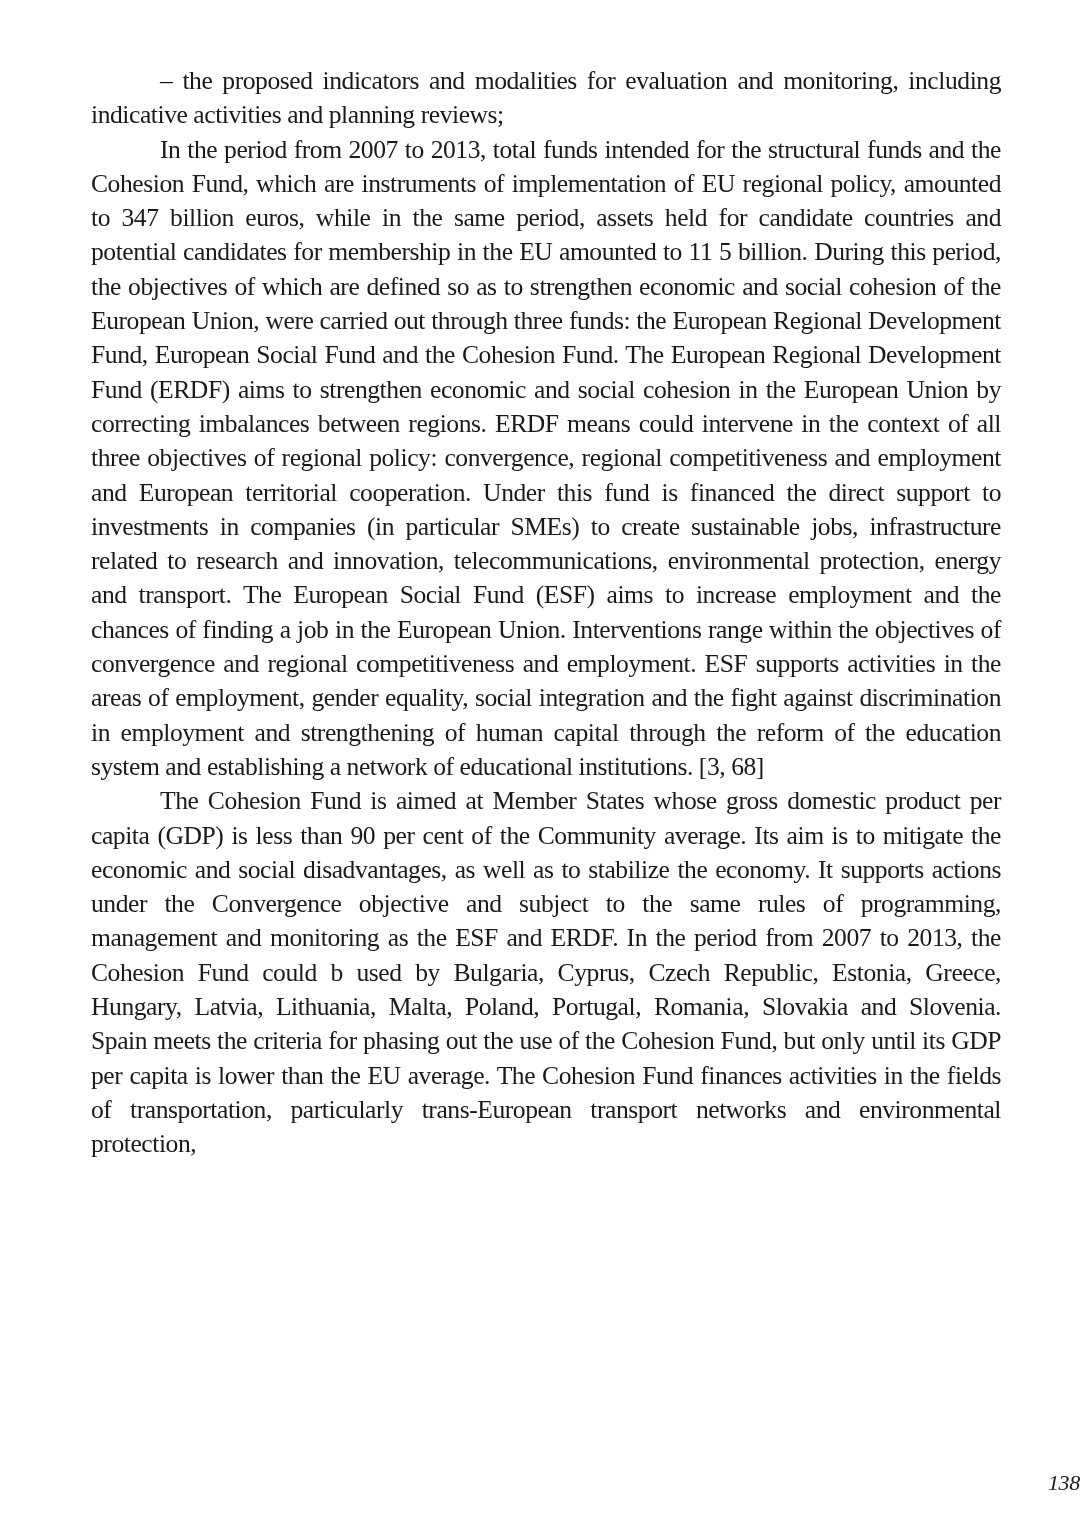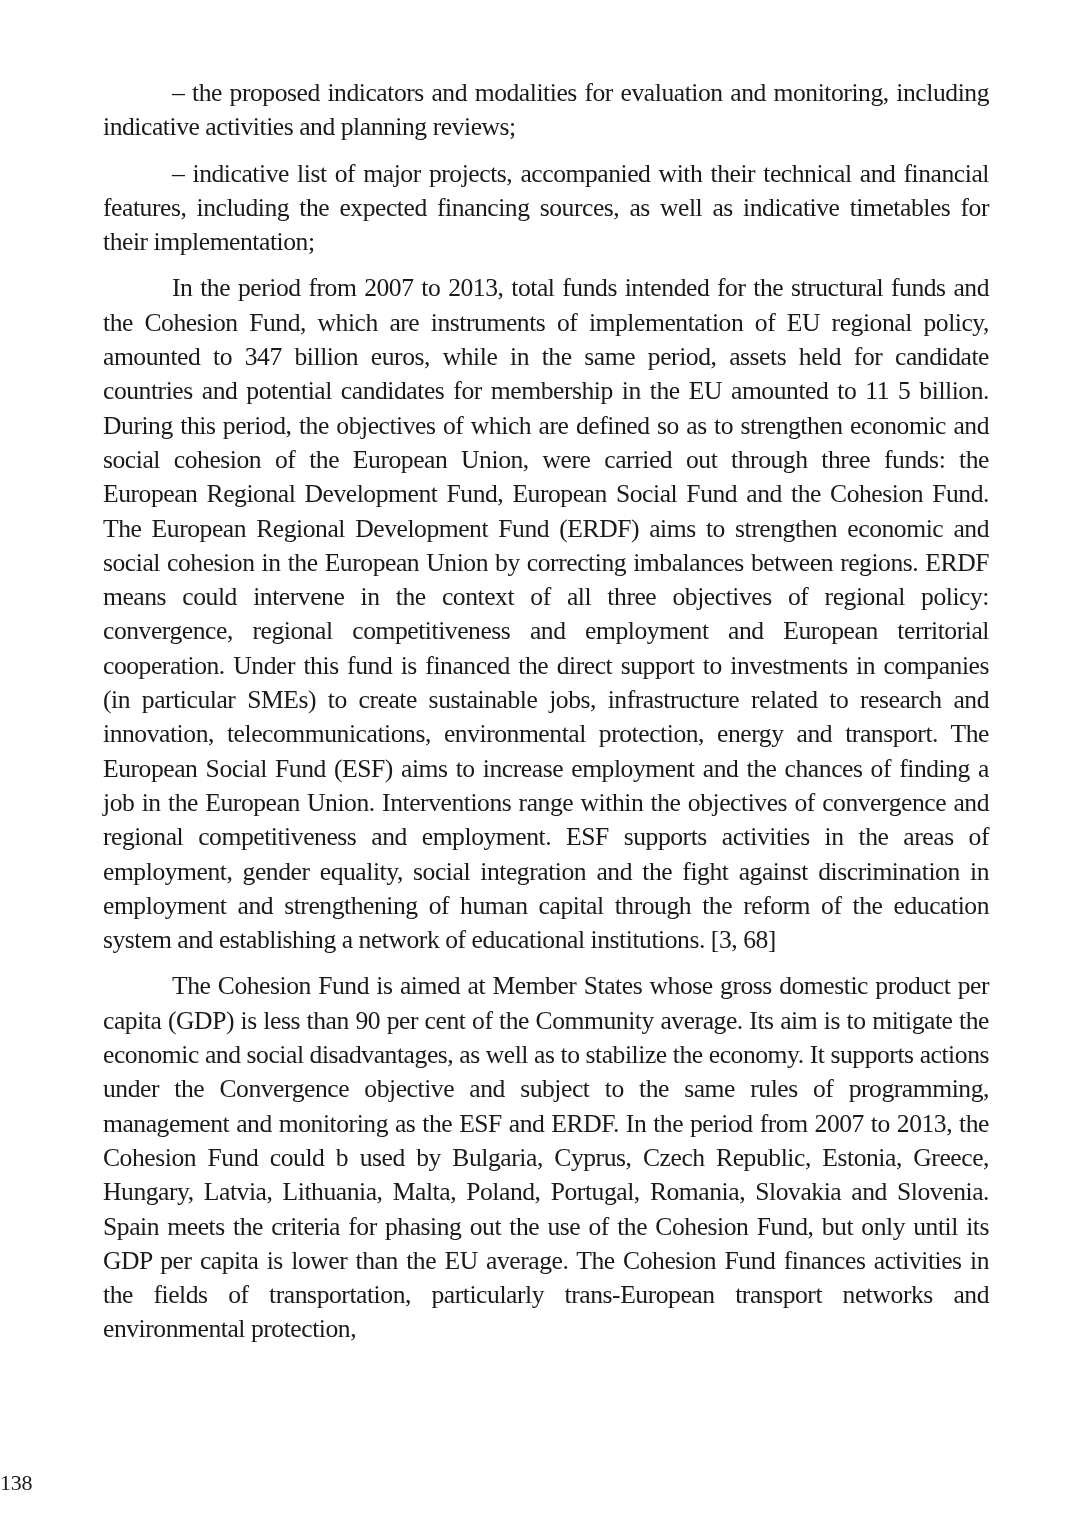--- a/index.html
+++ b/index.html
@@ -18,40 +18,40 @@
       left: 91px;
       top: 64px;
       width: 910px;
       font-family: "Liberation Serif", "DejaVu Serif", serif;
       font-size: 25.6px;
       line-height: 34.3px;
       color: #1a1a1a;
       letter-spacing: -0.45px;
     }
     .para {
-      margin: 12px;
+      margin: 0;
       text-align: justify;
       text-indent: 69px;
       hyphens: none;
     }
     .page-number {
       position: absolute;
       left: 0;
       width: 1080px;
       top: 1470px;
-      text-align: left;
+      text-align: right;
       font-family: "Liberation Serif", "DejaVu Serif", serif;
       font-size: 22px;
       color: #1a1a1a;
       letter-spacing: -0.3px;
+      font-style: italic;
     }
   </style>
 </head>
 <body>
 
 <div class="page">
   <p class="para">– the proposed indicators and modalities for evaluation and monitoring, including indicative activities and planning reviews;</p>
-  <p class="para">– indicative list of major projects, accompanied with their technical and financial features, including the expected financing sources, as well as indicative timetables for their implementation;</p>
   <p class="para">In the period from 2007 to 2013, total funds intended for the structural funds and the Cohesion Fund, which are instruments of implementation of EU regional policy, amounted to 347 billion euros, while in the same period, assets held for candidate countries and potential candidates for membership in the EU amounted to 11 5 billion. During this period, the objectives of which are defined so as to strengthen economic and social cohesion of the European Union, were carried out through three funds: the European Regional Development Fund, European Social Fund and the Cohesion Fund. The European Regional Development Fund (ERDF) aims to strengthen economic and social cohesion in the European Union by correcting imbalances between regions. ERDF means could intervene in the context of all three objectives of regional policy: convergence, regional competitiveness and employment and European territorial cooperation. Under this fund is financed the direct support to investments in companies (in particular SMEs) to create sustainable jobs, infrastructure related to research and innovation, telecommunications, environmental protection, energy and transport. The European Social Fund (ESF) aims to increase employment and the chances of finding a job in the European Union. Interventions range within the objectives of convergence and regional competitiveness and employment. ESF supports activities in the areas of employment, gender equality, social integration and the fight against discrimination in employment and strengthening of human capital through the reform of the education system and establishing a network of educational institutions. [3, 68]</p>
   <p class="para">The Cohesion Fund is aimed at Member States whose gross domestic product per capita (GDP) is less than 90 per cent of the Community average. Its aim is to mitigate the economic and social disadvantages, as well as to stabilize the economy. It supports actions under the Convergence objective and subject to the same rules of programming, management and monitoring as the ESF and ERDF. In the period from 2007 to 2013, the Cohesion Fund could b used by Bulgaria, Cyprus, Czech Republic, Estonia, Greece, Hungary, Latvia, Lithuania, Malta, Poland, Portugal, Romania, Slovakia and Slovenia. Spain meets the criteria for phasing out the use of the Cohesion Fund, but only until its GDP per capita is lower than the EU average. The Cohesion Fund finances activities in the fields of transportation, particularly trans-European transport networks and environmental protection,</p>
 </div>
 
 <div class="page-number">138</div>
 
 </body></html>

